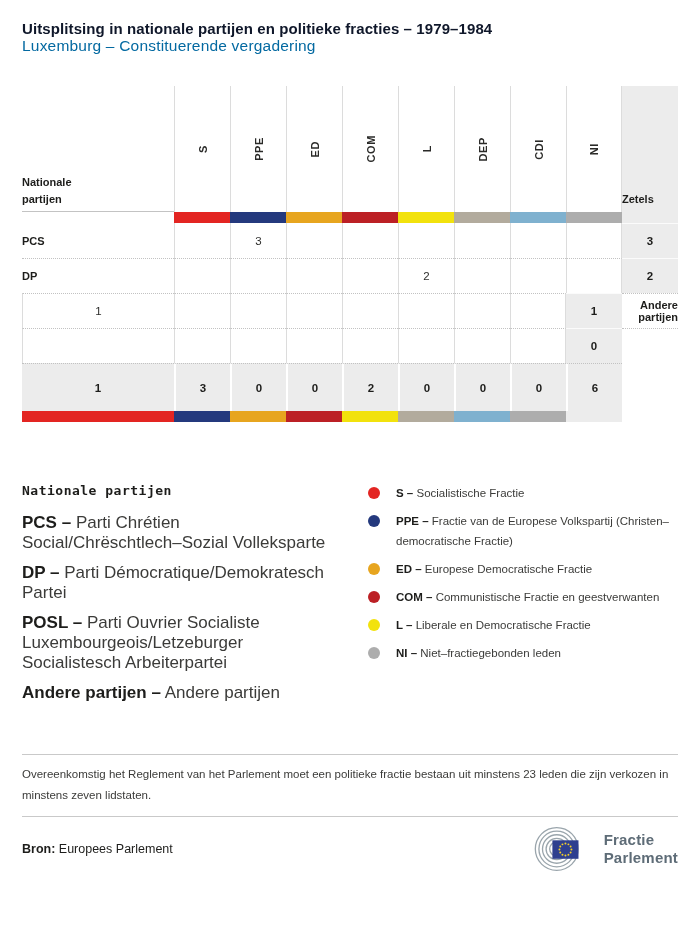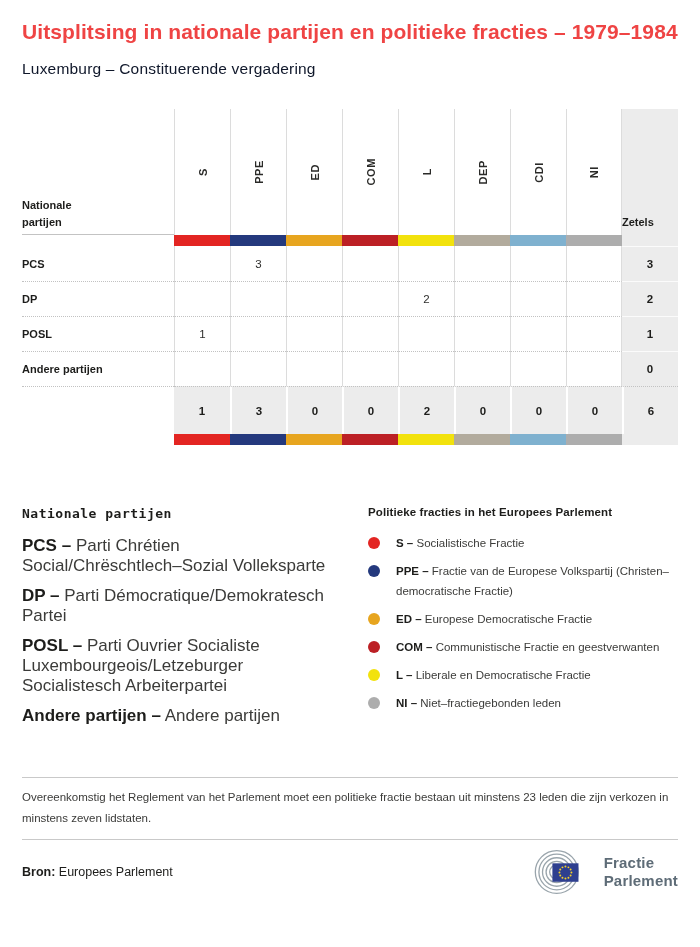--- a/index.html
+++ b/index.html
@@ -1,21 +1,21 @@
 <!DOCTYPE html>
 <html><head>
 <meta charset="utf-8">
 <style>
   * { margin: 0; padding: 0; box-sizing: border-box; }
   body { background: #ffffff; font-family: "Liberation Sans", sans-serif; color: #1d1d1b; }
   .page { width: 700px; height: 947px; background: #fff; padding: 20px 22px 0 22px; overflow: hidden; }
 
   
-  .title { font-size: 21px; font-weight: bold; letter-spacing: .1px; color: #ef4444; }
-  .subtitle { font-size: 15.5px; font-weight: normal; color: #0f172a; margin-top: 16px; letter-spacing: .2px; }
+  .title { font-size: 15px; font-weight: bold; letter-spacing: .1px; color: #0f172a; }
+  .subtitle { font-size: 15.5px; font-weight: normal; color: #0369a1; margin-top: 0; letter-spacing: .2px; }
 
   
   .seats-table { margin-top: 31px; display: grid; width: 656px;
     grid-template-columns: 152px repeat(9, 56px);
     grid-template-rows: 126px 11px 35px 35px 35px 35px 48px 11px; }
   .c { font-size: 11.5px; }
   .label-head { display: flex; align-items: flex-end; border-bottom: 1px solid #c3c3c3; }
   .label-head span { font-weight: bold; font-size: 11px; line-height: 17px; width: 53px; overflow-wrap: break-word; word-wrap: break-word; padding-bottom: 3px; }
   .col-head { display: flex; align-items: center; justify-content: center; border-left: 1px solid #dcdcdc; }
   .col-head.last { border-right: 1px solid #dcdcdc; }
@@ -122,21 +122,20 @@
     <div class="c val dotted"></div>
     <div class="c val dotted"></div>
     <div class="c val dotted"></div>
     <div class="c val dotted"></div>
     <div class="c val dotted">2</div>
     <div class="c val dotted"></div>
     <div class="c val dotted"></div>
     <div class="c val last dotted"></div>
     <div class="c seats-val">2</div>
 
-    <div class="c row-label dotted">POSL</div>
     <div class="c val dotted">1</div>
     <div class="c val dotted"></div>
     <div class="c val dotted"></div>
     <div class="c val dotted"></div>
     <div class="c val dotted"></div>
     <div class="c val dotted"></div>
     <div class="c val dotted"></div>
     <div class="c val last dotted"></div>
     <div class="c seats-val">1</div>
 
@@ -177,21 +176,20 @@
   <div class="legends">
     <div class="legend-left">
       <h3>Nationale partijen</h3>
       <p class="lp-item"><b>PCS –</b> <span>Parti Chrétien Social/Chrëschtlech–Sozial Volleksparte</span></p>
       <p class="lp-item"><b>DP –</b> <span>Parti Démocratique/Demokratesch Partei</span></p>
       <p class="lp-item"><b>POSL –</b> <span>Parti Ouvrier Socialiste Luxembourgeois/Letzeburger Socialistesch Arbeiterpartei</span></p>
       <p class="lp-item"><b>Andere partijen –</b> <span>Andere partijen</span></p>
     </div>
 
     <div class="legend-right">
-      <h3>Politieke fracties in het Europees Parlement</h3>
 
       <div class="lg-item">
         <span class="dot" style="background-color: rgb(227, 37, 34);"></span>
         <p class="lg-text"><b>S –</b> <span>Socialistische Fractie</span></p>
       </div>
       <div class="lg-item">
         <span class="dot" style="background-color: rgb(36, 57, 125);"></span>
         <p class="lg-text"><b>PPE –</b> <span>Fractie van de Europese Volkspartij (Christen–democratische Fractie)</span></p>
       </div>
       <div class="lg-item">

